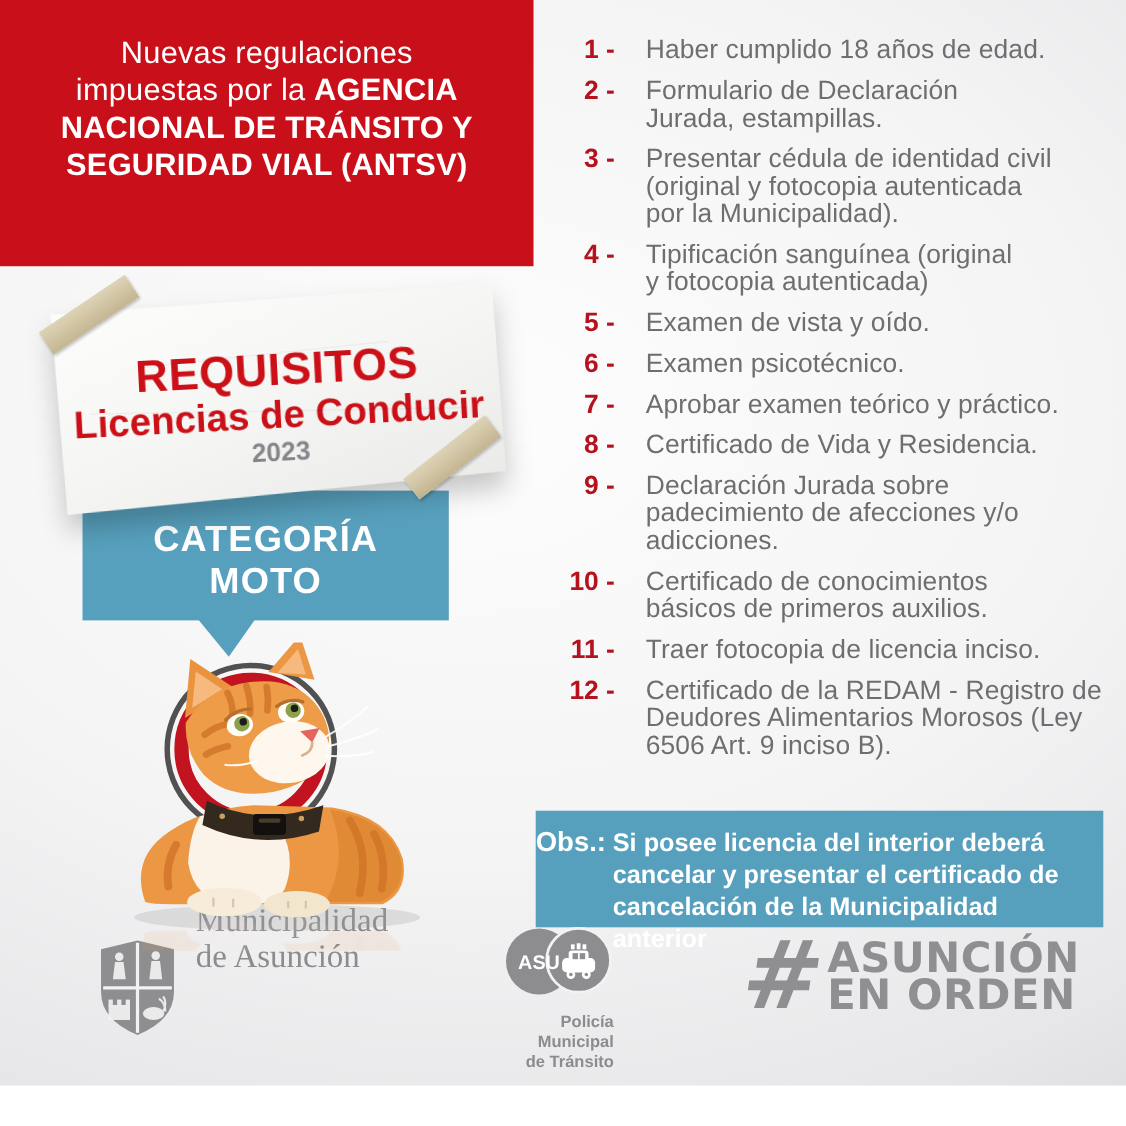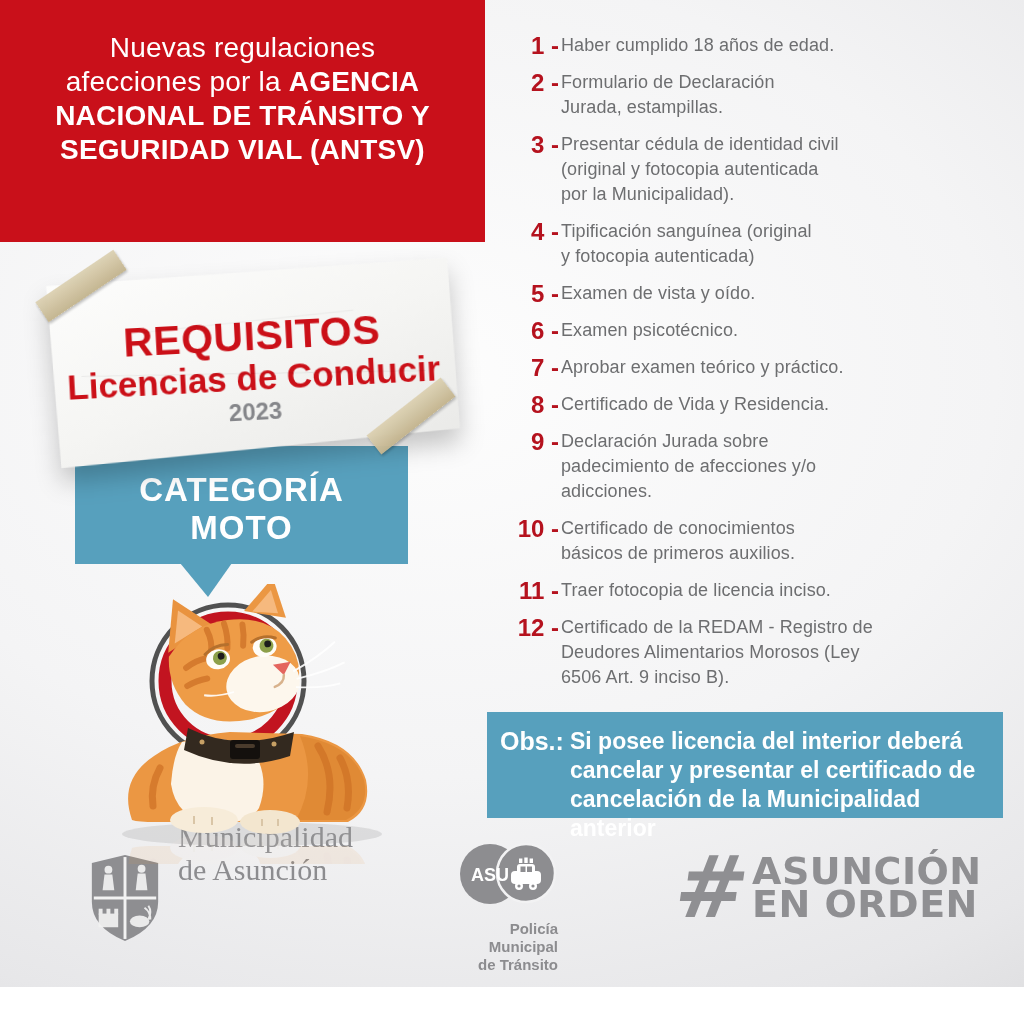--- a/index.html
+++ b/index.html
@@ -45,25 +45,25 @@
   }
   .category::after{content:"";position:absolute;left:105px;bottom:-33px;width:0;height:0;
     border-left:28px solid transparent;border-right:24px solid transparent;border-top:34px solid #57a0bd;}
   
   .cat-wrap{position:absolute;left:102px;top:584px;width:292px;height:280px;z-index:1;}
   
   .req-list{position:absolute;left:487px;top:33px;width:537px;}
   .req-row{display:flex;margin-bottom:12px;}
   .req-num{flex:none;width:72px;text-align:right;color:#b5121e;font-weight:700;
     font-size:24px;line-height:25px;white-space:nowrap;}
-  .req-text{margin-left:2px;color:#6d6e70;font-size:18px;line-height:25px;
+  .req-text{margin-left:28px;color:#6d6e70;font-size:24px;line-height:25px;
     white-space:pre-line;letter-spacing:.1px;}
   
-  .obs{position:absolute;left:487px;top:712px;width:516px;height:106px;background:#57a0bd;
-    box-sizing:border-box;display:flex;padding:15px 8px 0 13px;color:#fff;}
+  .obs{position:absolute;left:487px;top:737px;width:516px;height:106px;background:#57a0bd;
+    box-sizing:border-box;display:flex;padding:15px 8px 0 0;color:#fff;}
   .obs-label{flex:none;width:64px;font-size:25px;font-weight:800;}
   .obs-text{margin-left:6px;font-size:23px;line-height:29px;font-weight:700;white-space:pre-line;}
   
   .crest{position:absolute;left:86px;top:850px;width:78px;height:96px;}
   .muni{position:absolute;left:178px;top:820px;font-family:"Liberation Serif",serif;
     font-size:30px;line-height:33px;color:#8c8c8f;}
   .asu{position:absolute;left:448px;top:842px;width:110px;text-align:right;}
   .asu-cap{font-size:15px;font-weight:700;color:#8c8c8f;line-height:18px;margin-top:10px;}
   .hash{position:absolute;left:676px;top:850px;display:flex;color:#8f8f92;}
   .hash-sym{font-size:86px;font-weight:900;line-height:74px;transform:skewX(-8deg);
@@ -71,21 +71,21 @@
   .hash-lines{margin-left:4px;margin-top:5px;font-size:38px;font-weight:900;line-height:33px;
     letter-spacing:.5px;font-family:"DejaVu Sans",sans-serif;}
 </style>
 </head>
 <body>
 
 <div id="canvas">
 
   <div class="banner">
     <div><span>Nuevas regulaciones</span></div>
-    <div><span>afecciones por la </span><span class="bold">AGENCIA</span></div>
+    <div><span>impuestas por la </span><span class="bold">AGENCIA</span></div>
     <div class="bold"><span>NACIONAL DE TRÁNSITO Y</span></div>
     <div class="bold"><span>SEGURIDAD VIAL (ANTSV)</span></div>
   </div>
 
   <div class="category">
     <div>CATEGORÍA</div>
     <div>MOTO</div>
   </div>
 
   <div class="paper-wrap">

